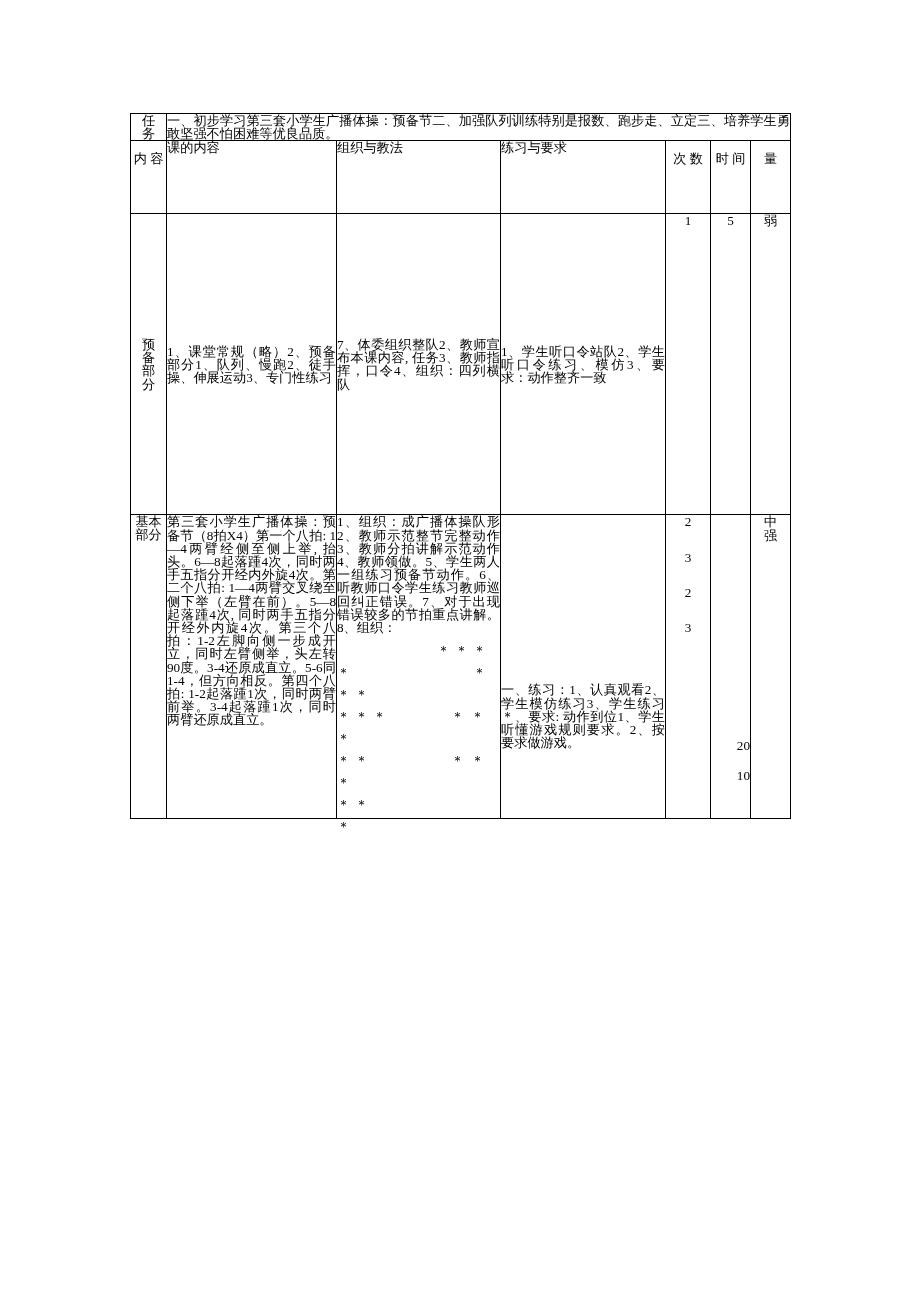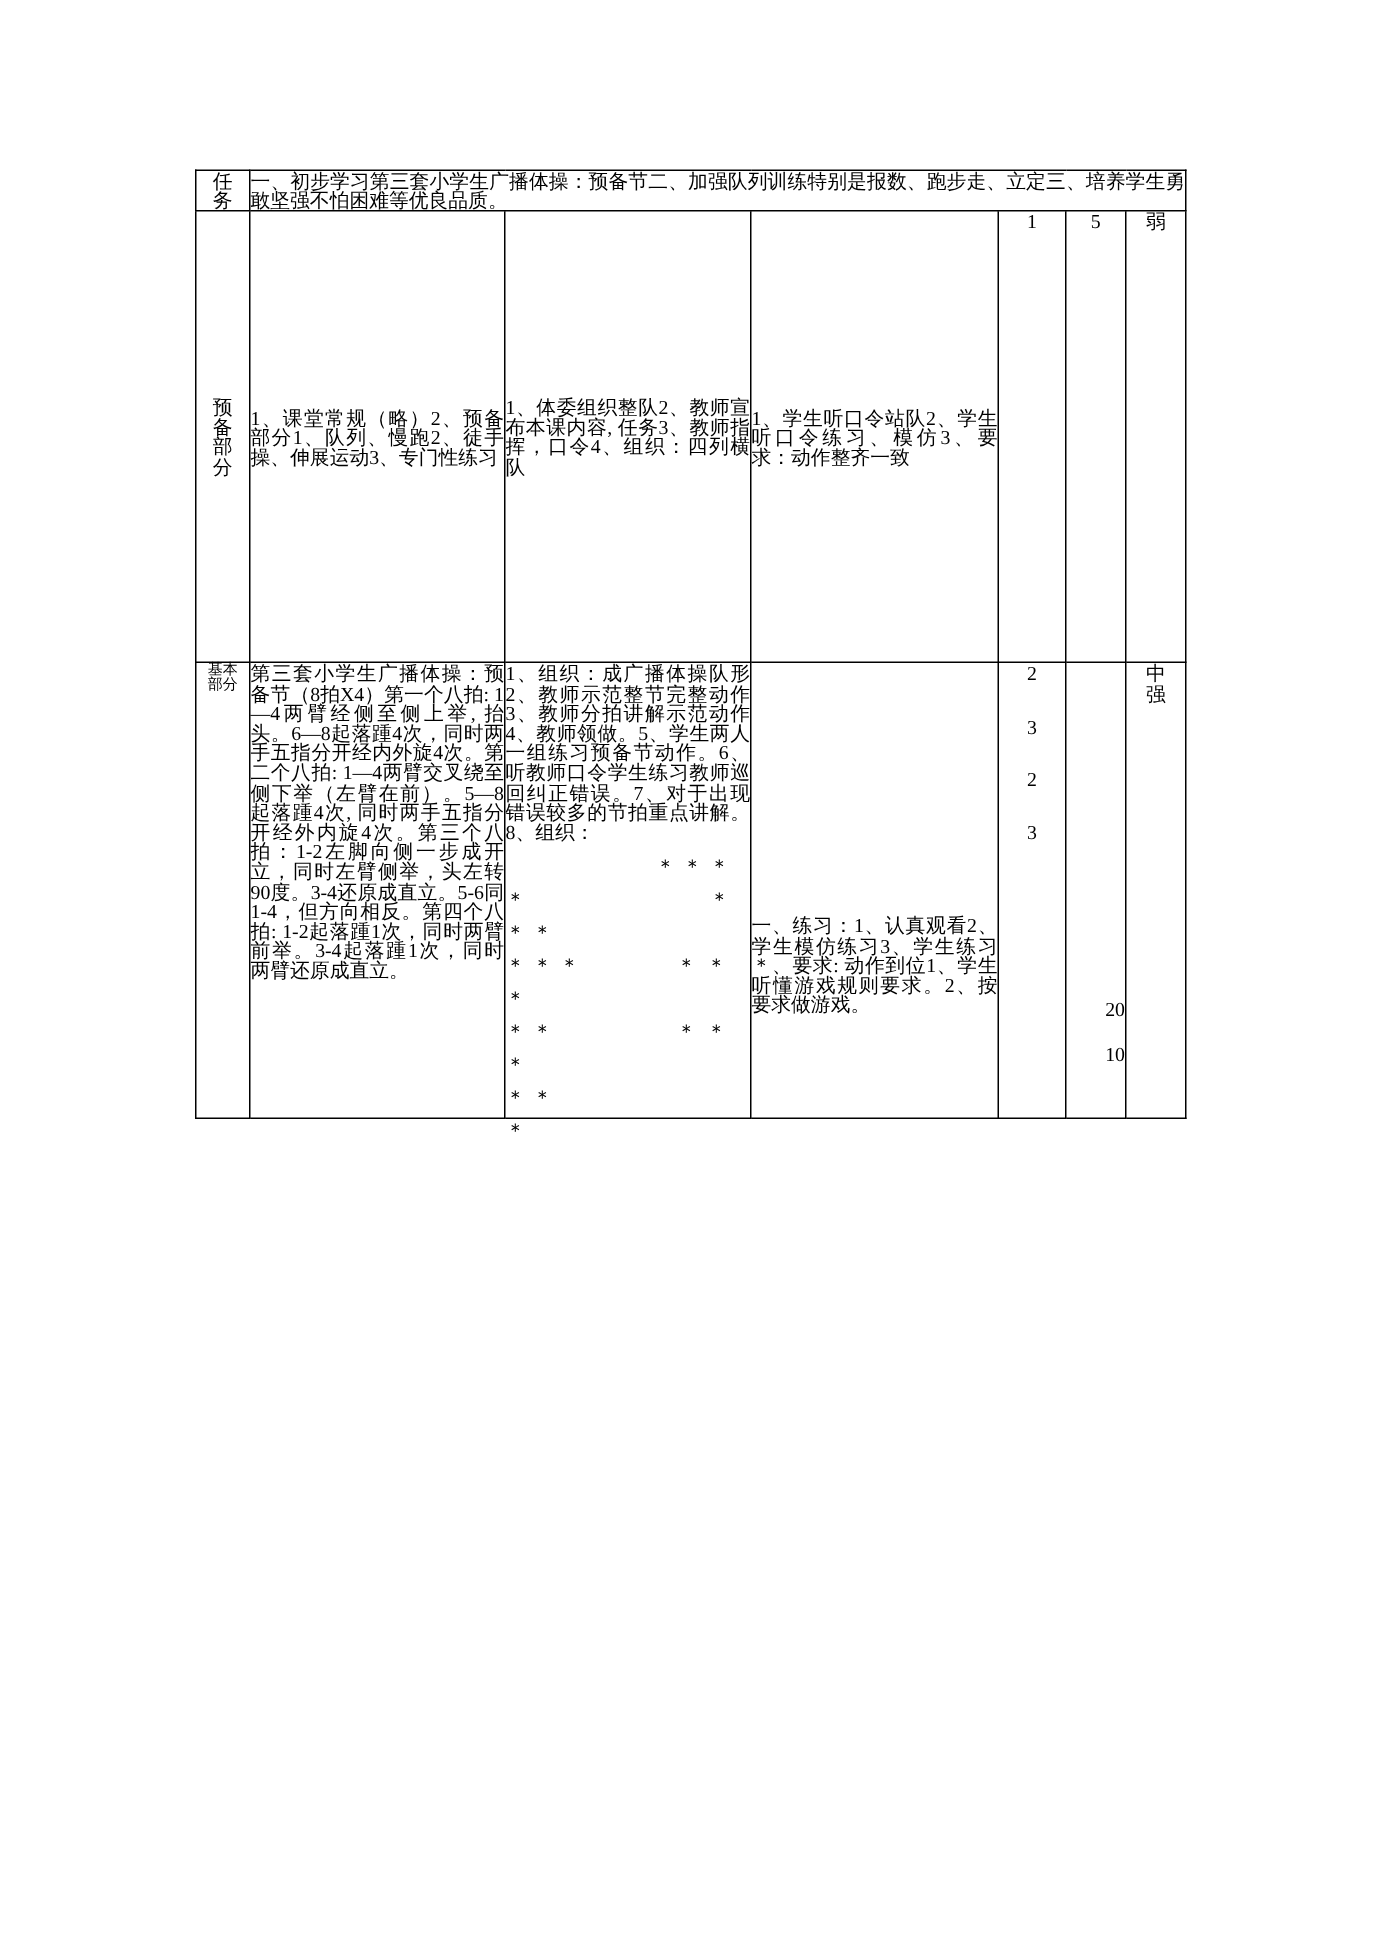--- a/index.html
+++ b/index.html
@@ -161,21 +161,21 @@
     font-size: 13.2px;
   }
   .formation .star {
     position: absolute;
     line-height: 1;
   }
 
   .main-label {
     text-align: center;
     vertical-align: middle;
-    font-size: 10px;
+    font-size: 13px;
     line-height: 1.55;
     padding: 2px;
   }
   .main-label .ch2 { display: block; white-space: nowrap; }
 </style>
 </head>
 <body>
 
 <div class="page">
   <table class="lesson">
@@ -192,30 +192,48 @@
 
 
       <tr>
         <td class="vlabel">
           <span class="ch">任</span>
           <span class="ch">务</span>
         </td>
         <td colspan="6" class="taskcell">一、初步学习第三套小学生广播体操：预备节二、加强队列训练特别是报数、跑步走、立定三、培养学生勇敢坚强不怕困难等优良品质。</td>
       </tr>
 
+      <tr>
+        <td class="hcell vstack">
+          <span class="ch">内</span>
+          <span class="ch">容</span>
+        </td>
+        <td class="hcell">课的内容</td>
+        <td class="hcell">组织与教法</td>
+        <td class="hcell">练习与要求</td>
+        <td class="hcell vstack">
+          <span class="ch">次</span>
+          <span class="ch">数</span>
+        </td>
+        <td class="hcell vstack">
+          <span class="ch">时</span>
+          <span class="ch">间</span>
+        </td>
+        <td class="hcell vstack">量</td>
+      </tr>
 
       <tr>
         <td class="vlabel mid">
           <span class="ch">预</span>
           <span class="ch">备</span>
           <span class="ch">部</span>
           <span class="ch">分</span>
         </td>
         <td class="bodycell mid prep-cell">1、课堂常规（略）2、预备部分1、队列、慢跑2、徒手操、伸展运动3、专门性练习</td>
-        <td class="bodycell mid">1、体委组织整队2、教师宣布本课内容, 任务3、教师指挥，口令4、组织：四列横队</td>
+        <td class="bodycell mid">7、体委组织整队2、教师宣布本课内容, 任务3、教师指挥，口令4、组织：四列横队</td>
         <td class="bodycell mid">1、学生听口令站队2、学生听口令练习、模仿3、要求：动作整齐一致</td>
         <td class="col-count-prep">1</td>
         <td class="col-time-prep">5</td>
         <td class="col-amount-prep">弱</td>
       </tr>
 
       <tr>
         <td class="main-label">
           <span class="ch2">基本</span>
           <span class="ch2">部分</span>

